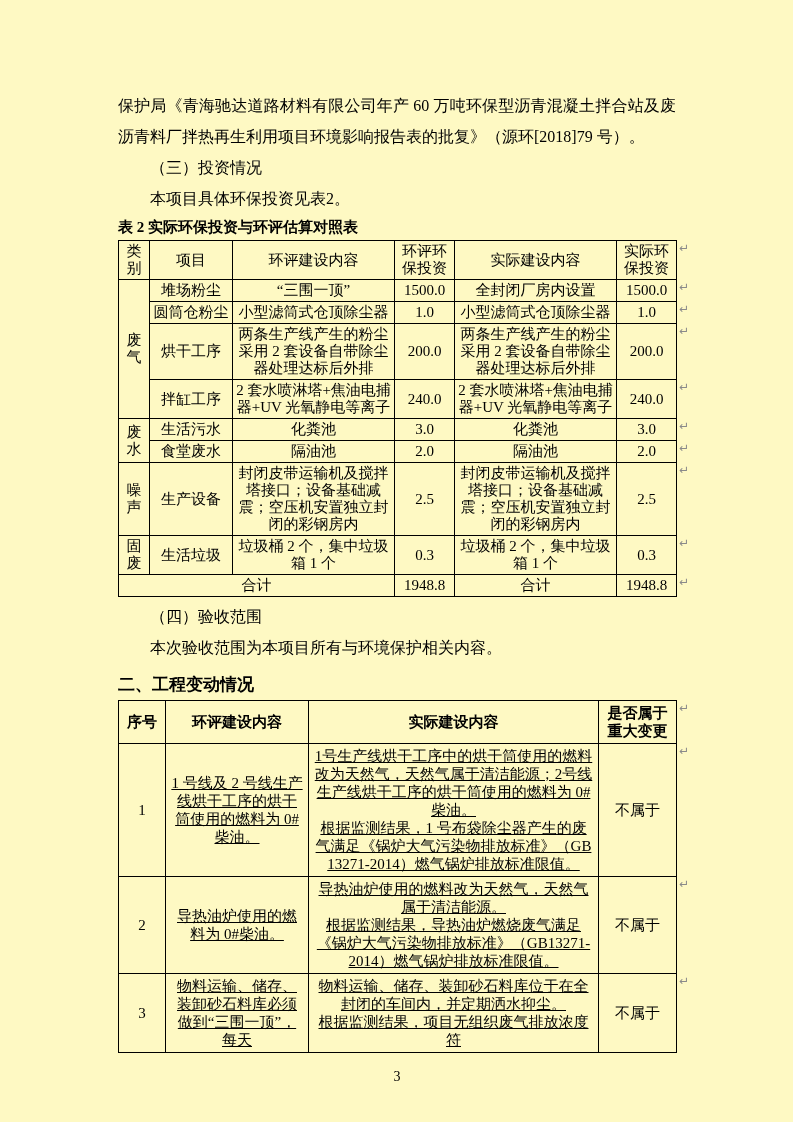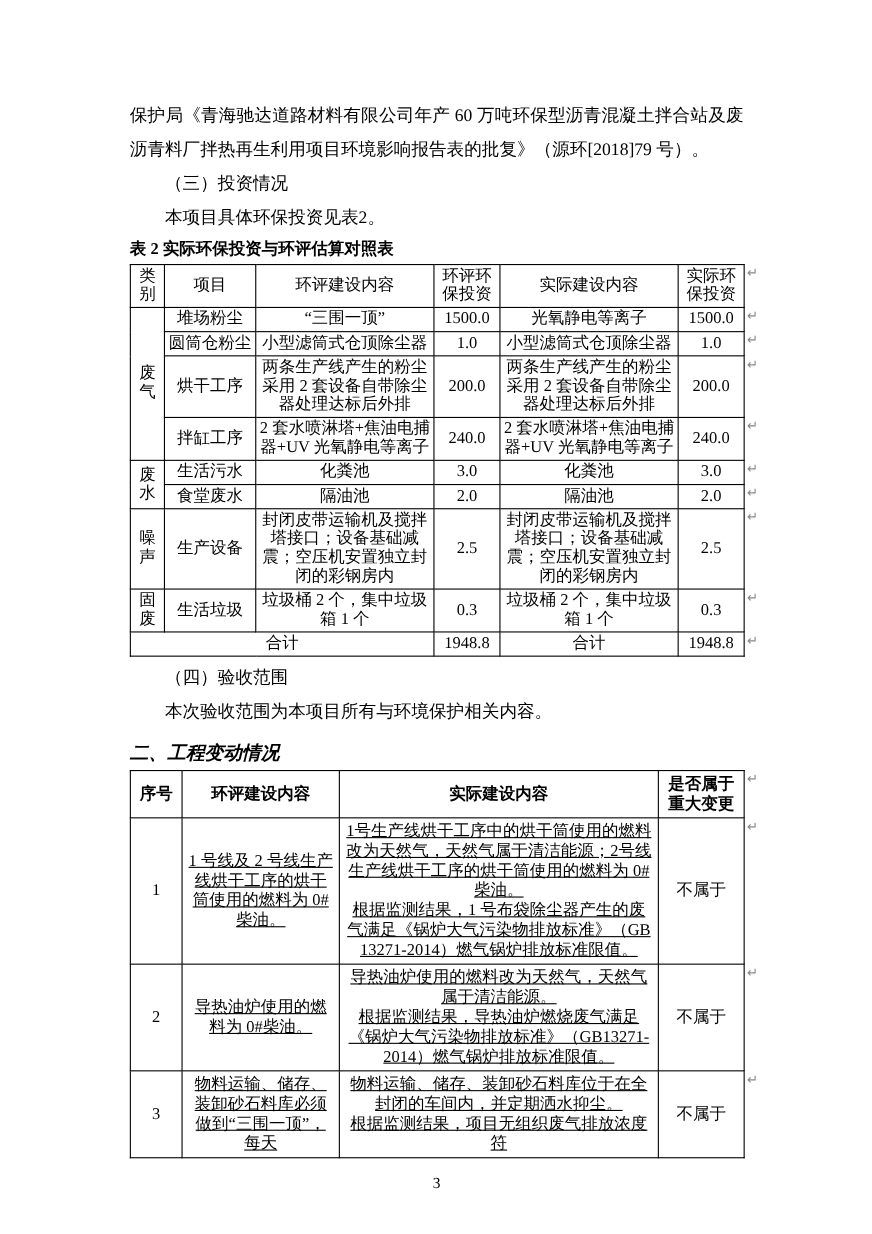--- a/index.html
+++ b/index.html
@@ -1,39 +1,38 @@
 <!DOCTYPE html>
 <html><head>
 <meta charset="utf-8">
 <style>
   html,body { margin:0; padding:0; background:#e8e8e8; }
   .page {
     position: relative;
     width: 793px; height: 1122px;
     margin: 0 auto;
-    background: #ffffff;
+    background: #fef9c3;
     box-sizing: border-box;
     padding: 90px 117px 0 118px;
     overflow: hidden;
     font-family: "Liberation Serif", "DejaVu Serif", serif;
     color: #000;
   }
   .body-text {
     margin: 0;
     font-size: 16px;
     line-height: 31px;
     text-align: justify;
   }
   .indent { text-indent: 2em; }
   .doc-heading {
     margin: 6px 0 0 0;
     font-size: 17px;
     font-weight: bold;
     line-height: 31px;
-    font-style: italic;
   }
   .table-title {
     text-align: left;
     font-weight: bold;
     font-size: 15px;
     line-height: 22px;
     margin: 2px 0 2px 0;
   }
   .table-wrap { position: relative; }
   .word-table {
@@ -101,21 +100,21 @@
         <td>环评建设内容</td>
         <td>环评环保投资</td>
         <td>实际建设内容</td>
         <td>实际环保投资</td>
       </tr>
       <tr>
         <td rowspan="4">废气</td>
         <td>堆场粉尘</td>
         <td>“三围一顶”</td>
         <td>1500.0</td>
-        <td>光氧静电等离子</td>
+        <td>全封闭厂房内设置</td>
         <td>1500.0</td>
       </tr>
       <tr>
         <td>圆筒仓粉尘</td>
         <td>小型滤筒式仓顶除尘器</td>
         <td>1.0</td>
         <td>小型滤筒式仓顶除尘器</td>
         <td>1.0</td>
       </tr>
       <tr>

